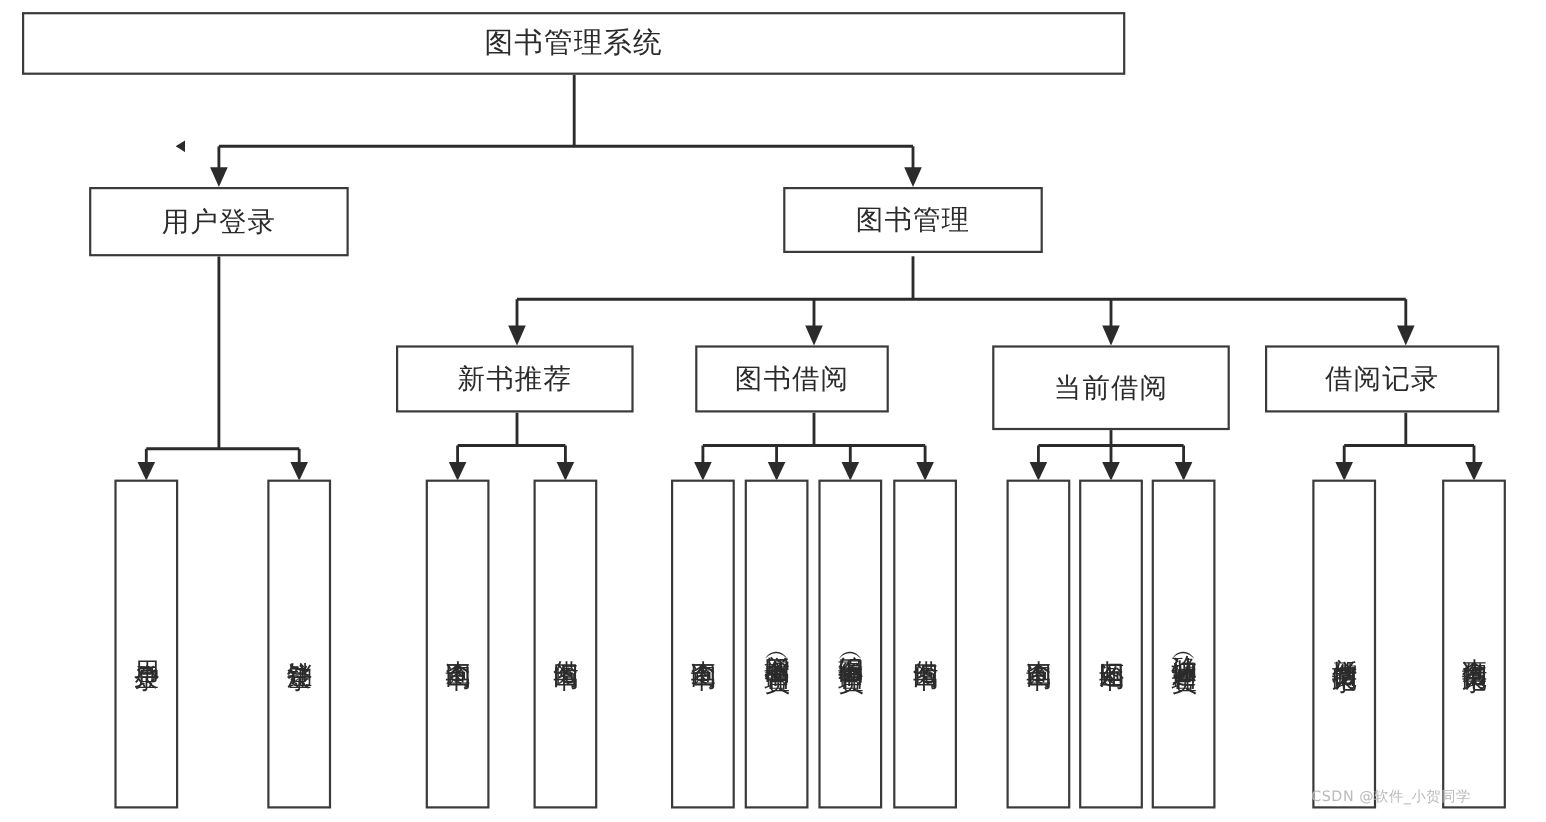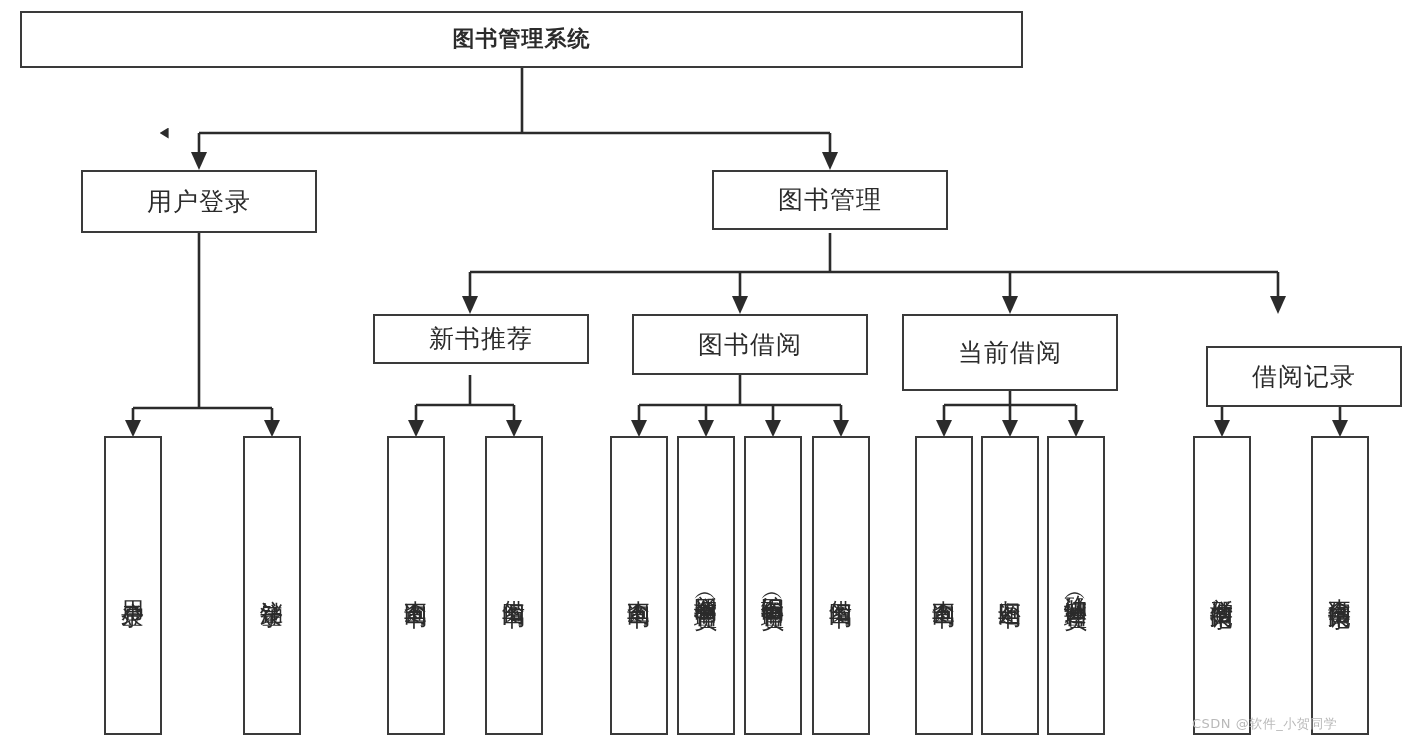--- a/index.html
+++ b/index.html
@@ -47,22 +47,21 @@
   }
   .node.vert .vlabel {
     writing-mode: vertical-rl;
     text-orientation: upright;
     letter-spacing: 2px;
     white-space: normal;
     text-align: center;
     max-height: 100%;
   }
   .node.root {
-    font-size: 22px;
-    font-weight: bold;
+    font-size: 26px;
   }
   .watermark {
     position: absolute;
     font-size: 13px;
     color: #b9b9b9;
     white-space: nowrap;
     letter-spacing: 0.5px;
     font-family: "DejaVu Sans", "Liberation Sans", sans-serif;
   }
 </style>
@@ -158,30 +157,30 @@
     <span>图书管理系统</span>
   </div>
 
   <div class="node horiz" style="left:81px; top:170px; width:236px; height:63px;">
     <span>用户登录</span>
   </div>
   <div class="node horiz" style="left:712px; top:170px; width:236px; height:60px;">
     <span>图书管理</span>
   </div>
 
-  <div class="node horiz" style="left:373px; top:314px; width:216px; height:50px;">
+  <div class="node horiz" style="left:360px; top:314px; width:216px; height:61px;">
     <span>新书推荐</span>
   </div>
-  <div class="node horiz" style="left:632px; top:314px; width:236px; height:61px;">
+  <div class="node horiz" style="left:632px; top:314px; width:176px; height:61px;">
     <span>图书借阅</span>
   </div>
   <div class="node horiz" style="left:902px; top:314px; width:216px; height:77px;">
     <span>当前借阅</span>
   </div>
-  <div class="node horiz" style="left:1206px; top:314px; width:196px; height:61px;margin-top:32px;">
+  <div class="node horiz" style="left:1150px; top:314px; width:213px; height:61px;">
     <span>借阅记录</span>
   </div>
 
   <div class="node vert" style="left:104px; top:436px; width:58px; height:299px;">
     <span class="vlabel">用户登录</span>
   </div>
   <div class="node vert" style="left:243px; top:436px; width:58px; height:299px;">
     <span class="vlabel">注销登录</span>
   </div>
 

